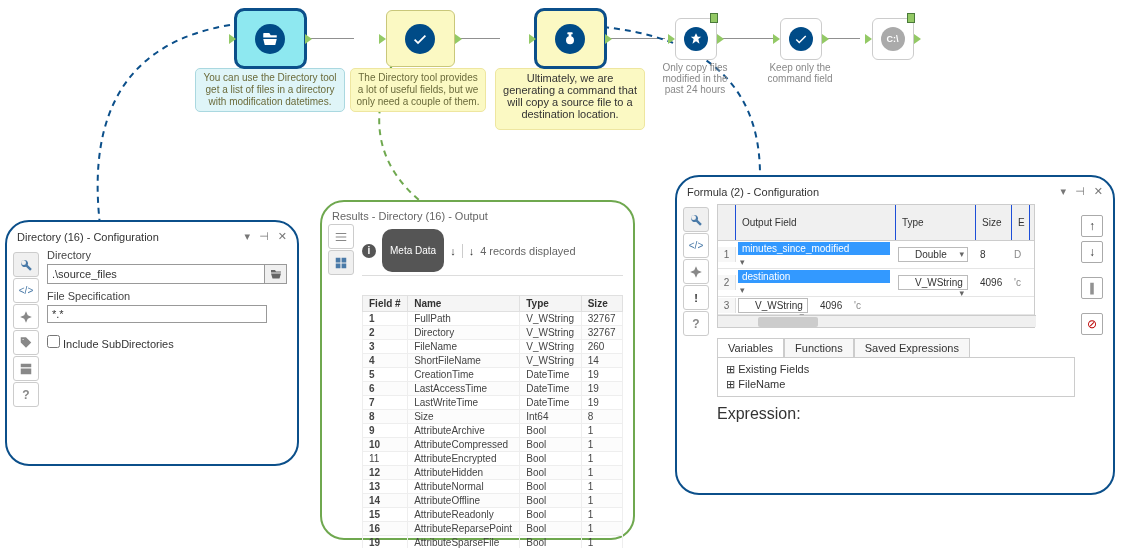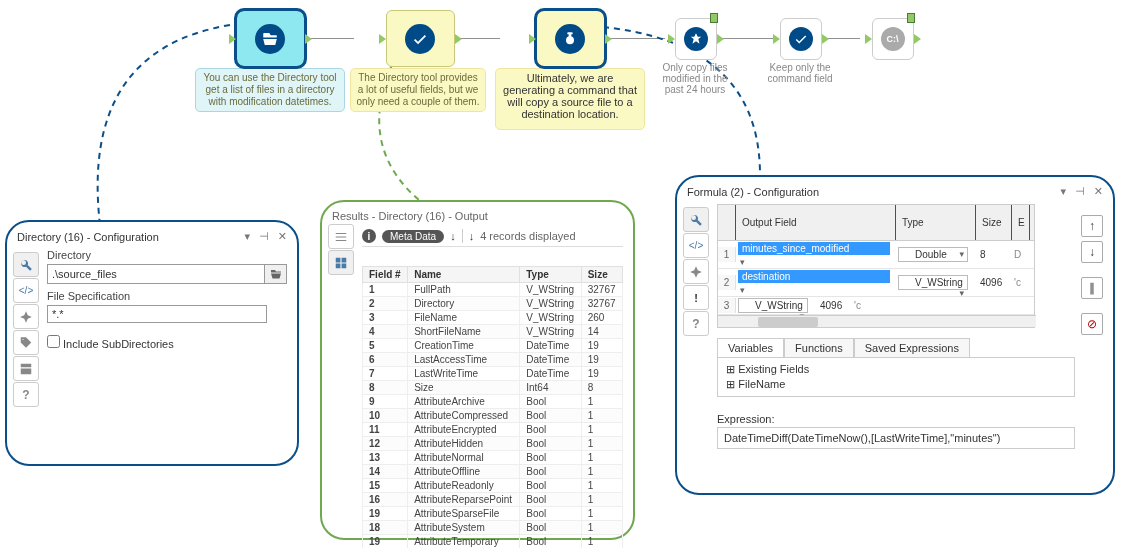--- a/index.html
+++ b/index.html
@@ -33,21 +33,21 @@
 
 .p-dir{left:5px;top:220px;width:294px;height:246px;border-color:#0b4f8a}
 .p-dir .lbl{font-size:11px;color:#444;margin-top:6px;margin-bottom:3px}
 .p-dir input[type=text]{width:220px;border:1px solid #999;padding:2px 4px;font-size:11px}
 .p-dir .dir-row{display:flex}
 .p-dir .browse{width:22px;height:20px;border:1px solid #999;border-left:0;background:#f0f0f0;display:flex;align-items:center;justify-content:center;font-size:11px}
 
 .p-res{left:320px;top:200px;width:315px;height:340px;border-color:#6fa84f}
 .p-res .res-title{font-size:11px;color:#666;margin-bottom:4px}
 .p-res .meta-bar{display:flex;align-items:center;gap:6px;padding:3px 0;border-bottom:1px solid #ddd}
-.p-res .meta-badge{background:#555;color:#fff;border-radius:10px;padding:1px 8px;font-size:10px}
+.p-res .meta-badge{background:#555;color:#fff;border-radius:10px;padding:16px 8px;font-size:10px}
 .p-res table{border-collapse:collapse;width:100%;margin-top:19px}
 .p-res th{background:#f5f5f5;text-align:left;padding:2px 6px;border:1px solid #e0e0e0;font-weight:600;font-size:10px}
 .p-res td{padding:1px 6px;border:1px solid #eee;font-size:10px;color:#444}
 .p-res tbody tr:nth-child(even){background:#fcfcfc}
 
 .p-for{left:675px;top:175px;width:440px;height:320px;border-color:#0b4f8a}
 .p-for .grid{border:1px solid #ccc;width:318px}
 .p-for .grid-head{display:flex;background:#f0f0f0;border-bottom:1px solid #ccc}
 .p-for .grid-head div{padding:12px 6px;font-size:10px;border-right:1px solid #1d4ed8}
 .p-for .grid-row{display:flex;border-bottom:1px solid #e5e5e5;align-items:center}
@@ -57,21 +57,21 @@
 .p-for .dd::after{content:"▾";position:absolute;right:3px;font-size:9px;color:#666}
 .p-for .sidebtns{position:absolute;right:10px;top:38px;display:flex;flex-direction:column;gap:4px}
 .p-for .sidebtns button{width:22px;height:22px;border:1px solid #aaa;background:#fff;font-size:12px;cursor:pointer;border-radius:2px}
 .p-for .scroll{height:12px;background:#f0f0f0;border-top:1px solid #ccc;position:relative;width:318px}
 .p-for .scroll .thumb{position:absolute;height:10px;width:60px;background:#ccc;left:40px;top:1px;border-radius:2px}
 .p-for .tabs{display:flex;border-bottom:1px solid #ccc;margin-top:10px;width:358px}
 .p-for .tabs div{padding:3px 10px;border:1px solid #ccc;border-bottom:none;background:#f7f7f7;font-size:11px;cursor:pointer}
 .p-for .tabs div.active{background:#fff}
 .p-for .tree{border:1px solid #ccc;border-top:none;padding:4px 8px;font-size:11px;width:358px}
 .p-for .tree div{padding:1px 0}
-.p-for .expr-lbl{margin-top:16px;font-size:11px}
+.p-for .expr-lbl{margin-top:8px;font-size:16px}
 .p-for .expr{border:1px solid #ccc;padding:4px 6px;font-size:11px;width:358px;margin-top:2px}
 
 svg.callout{position:absolute;pointer-events:none}
 </style>
 </head>
 <body>
 
 <div class="canvas">
 
 <div class="connector" style="left:264px;width:90px"></div>
@@ -317,21 +317,21 @@
               <td>Bool</td>
               <td>1</td>
             </tr>
             <tr>
               <td style="font-weight: 600;">10</td>
               <td>AttributeCompressed</td>
               <td>Bool</td>
               <td>1</td>
             </tr>
             <tr>
-              <td style="font-weight: 700;">11</td>
+              <td style="font-weight: 400;">11</td>
               <td>AttributeEncrypted</td>
               <td>Bool</td>
               <td>1</td>
             </tr>
             <tr>
               <td style="font-weight: 600;">12</td>
               <td>AttributeHidden</td>
               <td>Bool</td>
               <td>1</td>
             </tr>
@@ -456,17 +456,16 @@
     <div class="tabs">
       <div class="active">Variables</div>
       <div>Functions</div>
       <div>Saved Expressions</div>
     </div>
     <div class="tree">
       <div>⊞ <span>Existing Fields</span></div>
       <div>⊞ <span>FileName</span></div>
     </div>
     <div class="expr-lbl">Expression:</div>
-    <div class="expr">DateTimeDiff(DateTimeNow(),[LastWriteTime],"minutes")</div>
   </div>
 </div>
 
 </div>
 
 </body></html>

